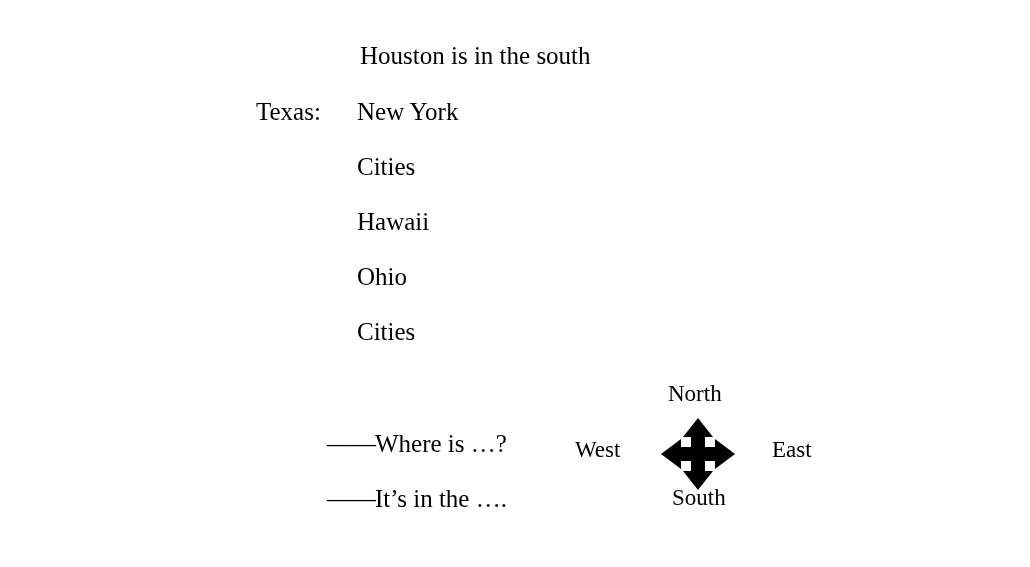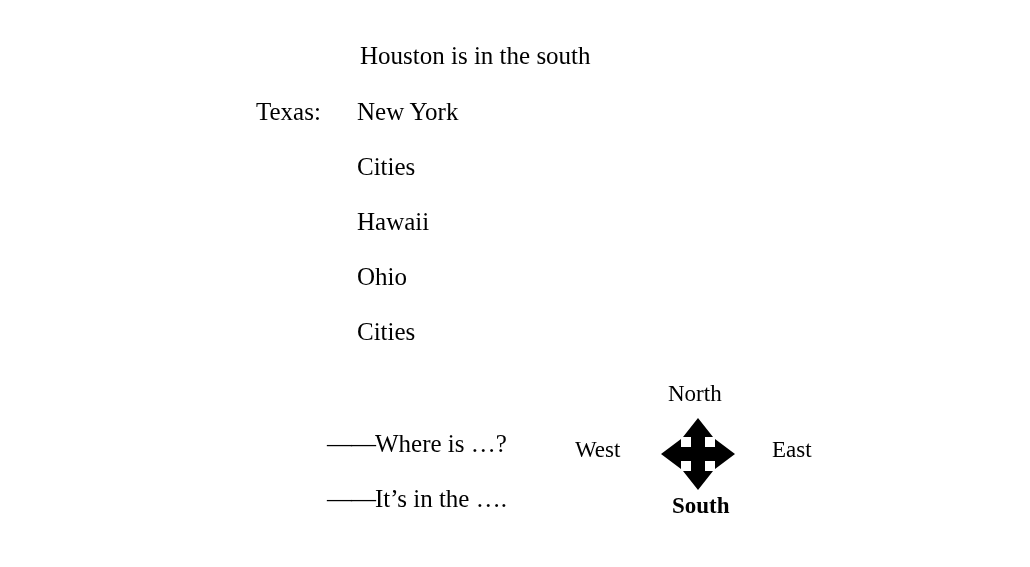--- a/index.html
+++ b/index.html
@@ -74,21 +74,21 @@
     height: 150px;
     margin-top: 8px;
   }
   .compass-label {
     position: absolute;
     font-size: 23px;
     line-height: 28px;
     white-space: nowrap;
   }
   .lbl-north { left: 93px; top: 0px; }
-  .lbl-south { left: 97px; top: 112px; font-weight: bold; }
+  .lbl-south { left: 97px; top: 104px; }
   .lbl-west  { left: 0px;  top: 56px; }
   .lbl-east  { left: 197px; top: 56px; }
   .compass-arrows {
     position: absolute;
     left: 68px;
     top: 38px;
     width: 110px;
     height: 72px;
   }
 </style>

